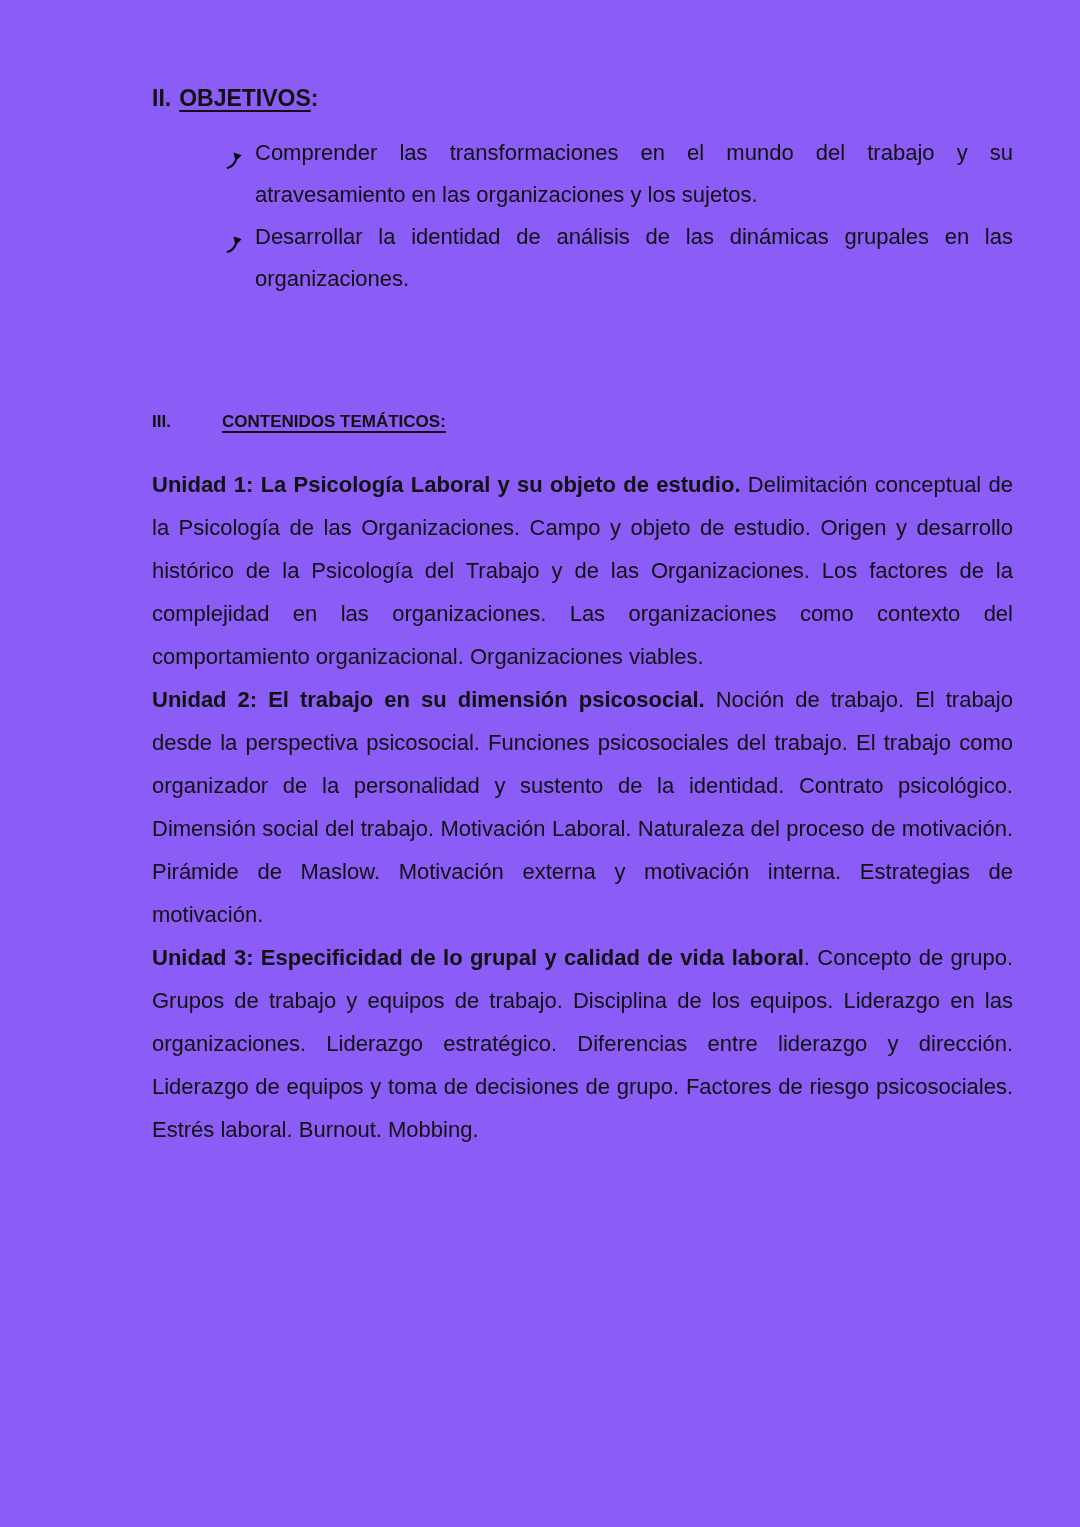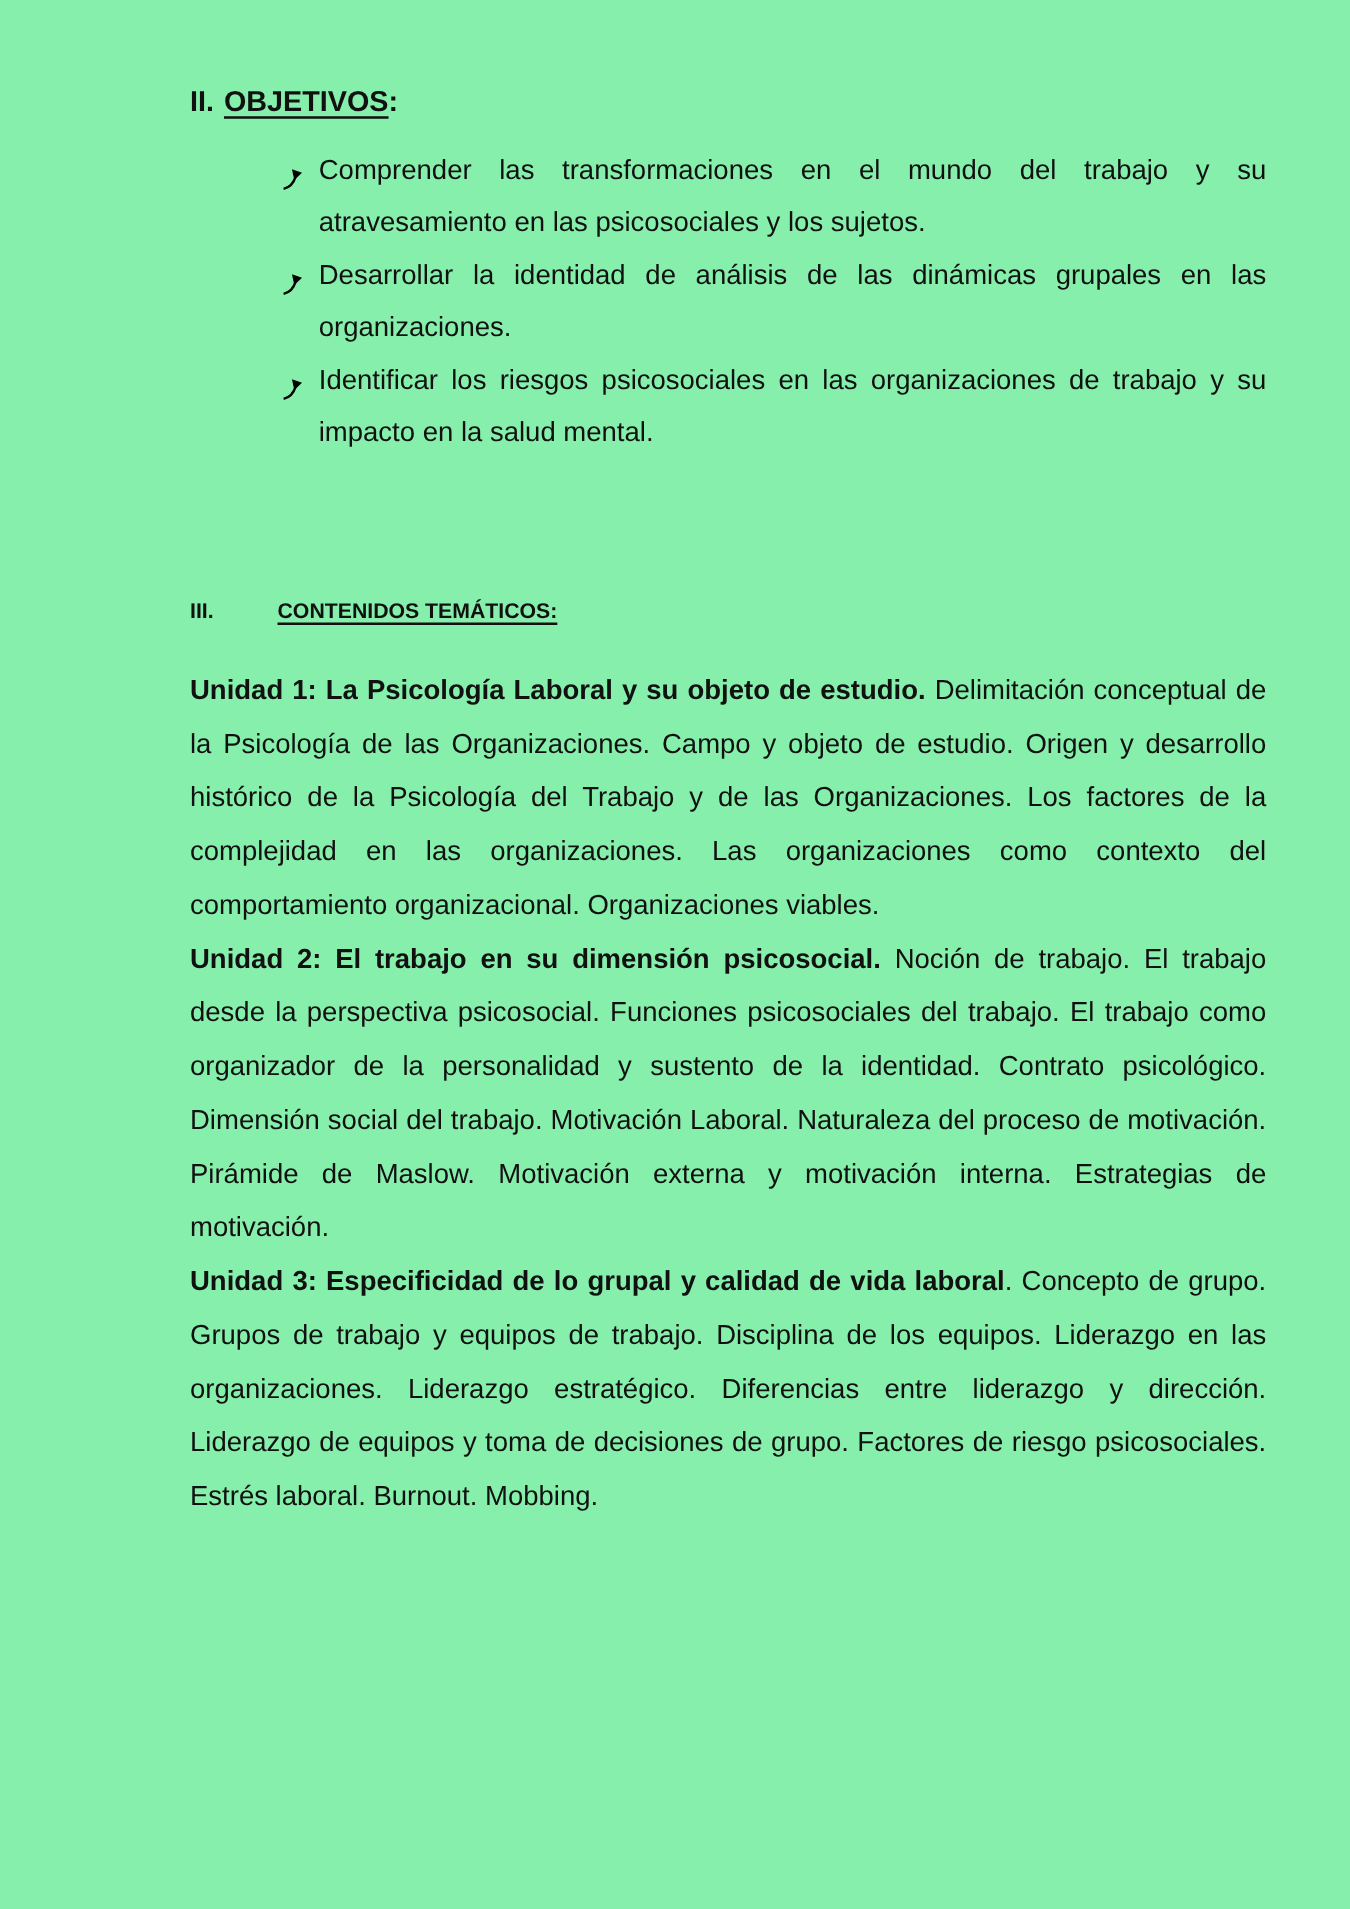--- a/index.html
+++ b/index.html
@@ -4,25 +4,25 @@
 <style>
   html, body {
     margin: 0;
     padding: 0;
     background: #ffffff;
   }
   .page {
     position: relative;
     width: 1080px;
     height: 1527px;
-    background: #86efac;
+    background: #8b5cf6;
     color: #111111;
     font-family: "Liberation Sans", "DejaVu Sans", sans-serif;
     box-sizing: border-box;
-    padding: 60px 67px 0 152px;
+    padding: 77px 67px 0 152px;
     overflow: hidden;
   }
   .content {
     width: 861px;
   }
   
   .sec2-heading {
     font-size: 23px;
     font-weight: bold;
     line-height: 43px;
@@ -85,39 +85,30 @@
     <h2 class="sec2-heading"><span class="sec-num">II.</span><span class="underlined">OBJETIVOS</span><span>:</span></h2>
 
     <ul class="bullet-list">
       <li class="bullet-item">
         <span class="bullet-icon">
           <svg viewBox="0 0 20 20" width="19" height="19" aria-hidden="true">
             <path d="M2 18 C6.5 17 10.5 13 12.2 7.5" fill="none" stroke="#000" stroke-width="2"></path>
             <path d="M9 1.5 L17.5 4.5 L11 10.5 Z" fill="#000"></path>
           </svg>
         </span>
-        <span class="bullet-text">Comprender las transformaciones en el mundo del trabajo y su atravesamiento en las psicosociales y los sujetos.</span>
+        <span class="bullet-text">Comprender las transformaciones en el mundo del trabajo y su atravesamiento en las organizaciones y los sujetos.</span>
       </li>
       <li class="bullet-item">
         <span class="bullet-icon">
           <svg viewBox="0 0 20 20" width="19" height="19" aria-hidden="true">
             <path d="M2 18 C6.5 17 10.5 13 12.2 7.5" fill="none" stroke="#000" stroke-width="2"></path>
             <path d="M9 1.5 L17.5 4.5 L11 10.5 Z" fill="#000"></path>
           </svg>
         </span>
         <span class="bullet-text">Desarrollar la identidad de análisis de las dinámicas grupales en las organizaciones.</span>
-      </li>
-      <li class="bullet-item">
-        <span class="bullet-icon">
-          <svg viewBox="0 0 20 20" width="19" height="19" aria-hidden="true">
-            <path d="M2 18 C6.5 17 10.5 13 12.2 7.5" fill="none" stroke="#000" stroke-width="2"></path>
-            <path d="M9 1.5 L17.5 4.5 L11 10.5 Z" fill="#000"></path>
-          </svg>
-        </span>
-        <span class="bullet-text">Identificar los riesgos psicosociales en las organizaciones de trabajo y su impacto en la salud mental.</span>
       </li>
     </ul>
 
     <h2 class="sec3-heading"><span class="sec-num">III.</span><span class="underlined">CONTENIDOS TEMÁTICOS:</span></h2>
 
     <p class="unit-paragraph"><span class="unit-heading">Unidad 1: La Psicología Laboral y su objeto de estudio.</span>
       <span>Delimitación conceptual de la Psicología de las Organizaciones. Campo y objeto de estudio. Origen y desarrollo histórico de la Psicología del Trabajo y de las Organizaciones. Los factores de la complejidad en las organizaciones. Las organizaciones como contexto del comportamiento organizacional. Organizaciones viables.</span></p>
 
     <p class="unit-paragraph"><span class="unit-heading">Unidad 2: El trabajo en su dimensión psicosocial.</span>
       <span>Noción de trabajo. El trabajo desde la perspectiva psicosocial. Funciones psicosociales del trabajo. El trabajo como organizador de la personalidad y sustento de la identidad. Contrato psicológico. Dimensión social del trabajo.  Motivación Laboral. Naturaleza del proceso de motivación. Pirámide de Maslow. Motivación externa y motivación interna. Estrategias de motivación.</span></p>

